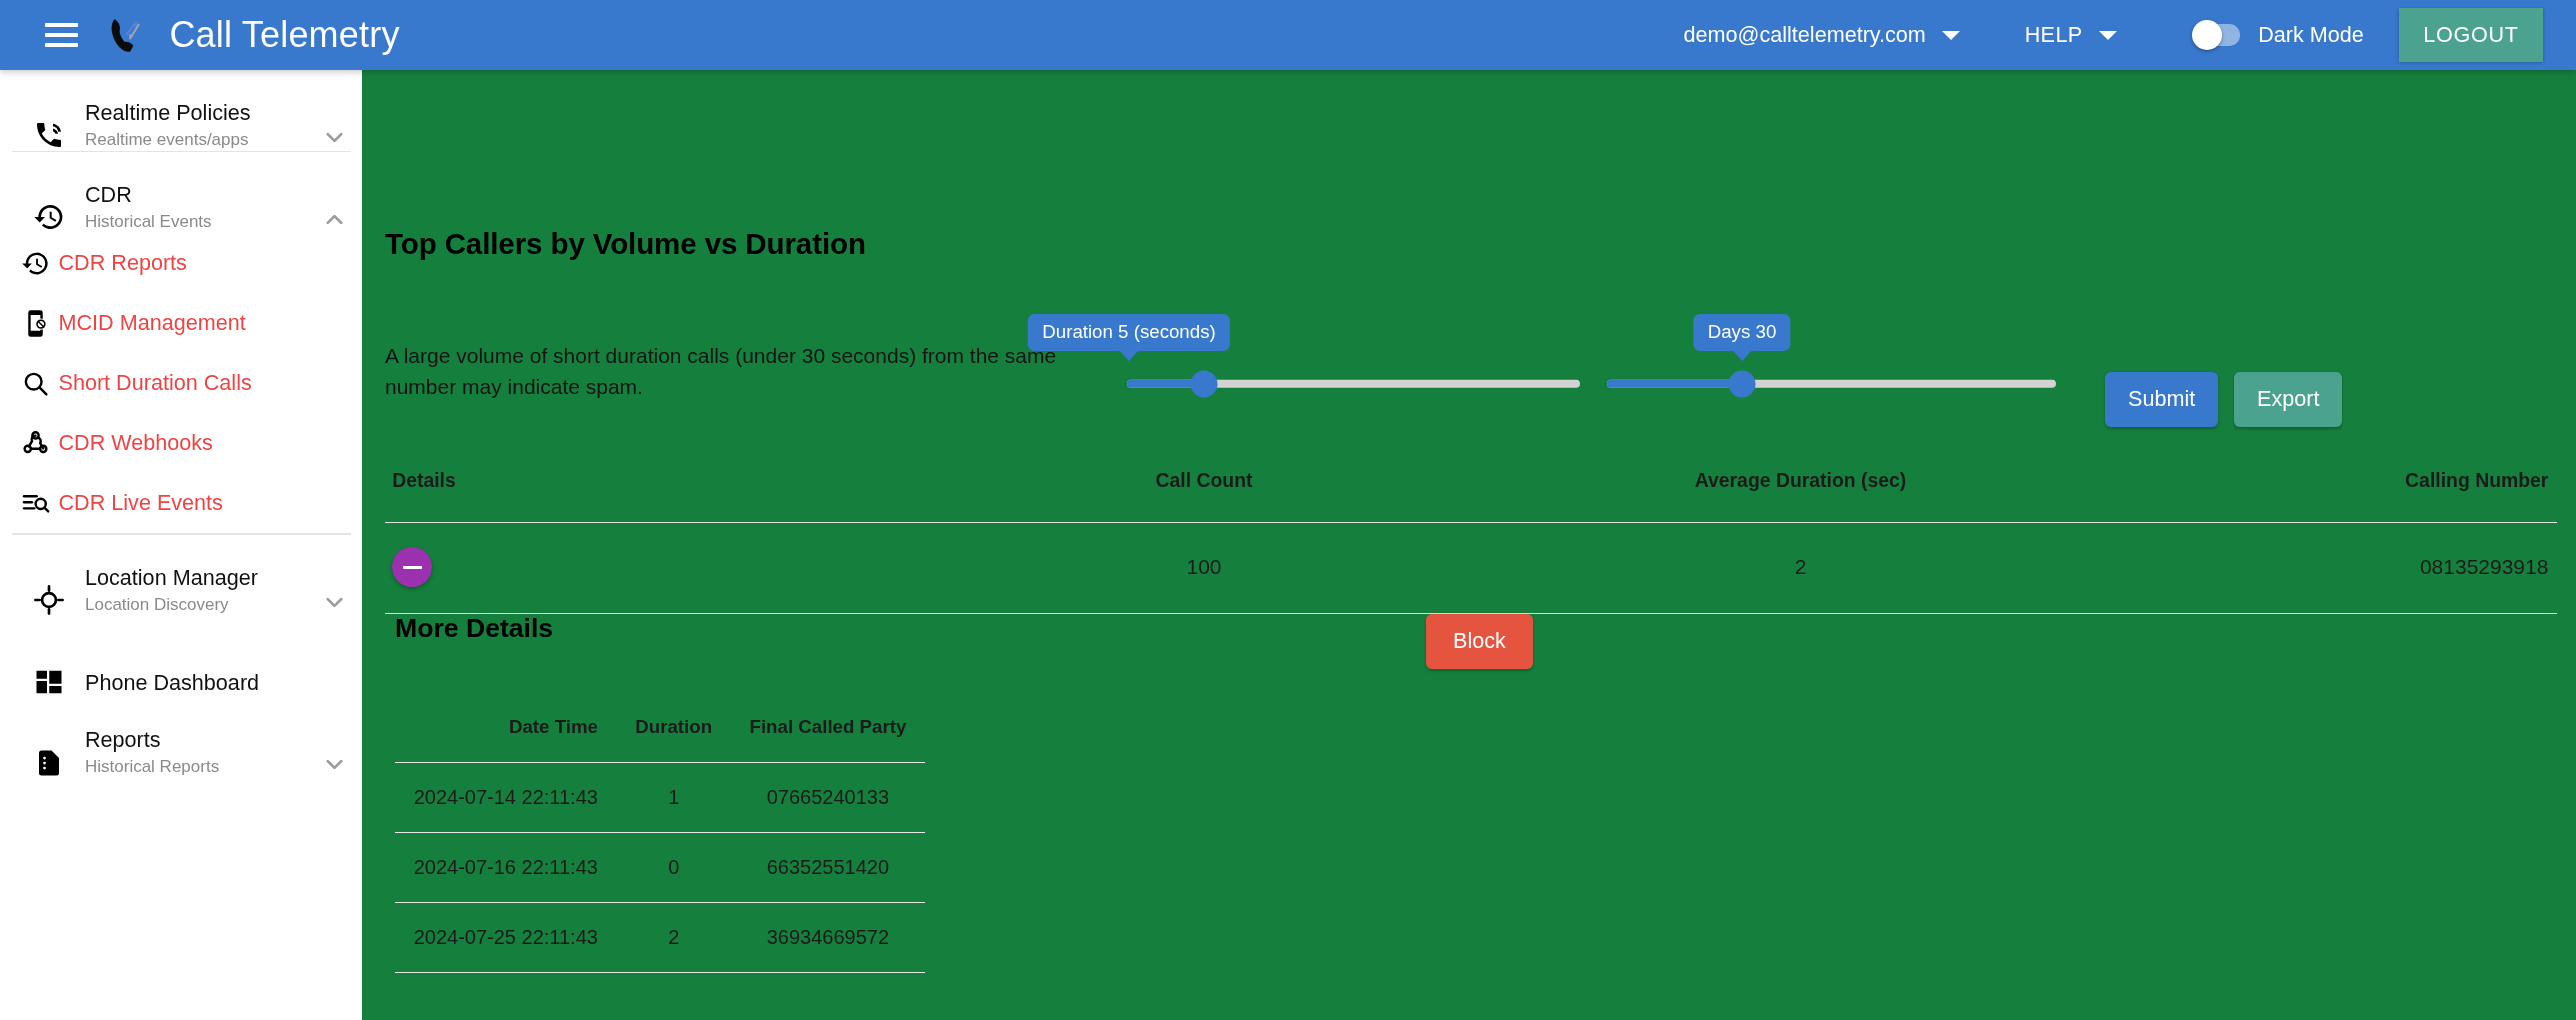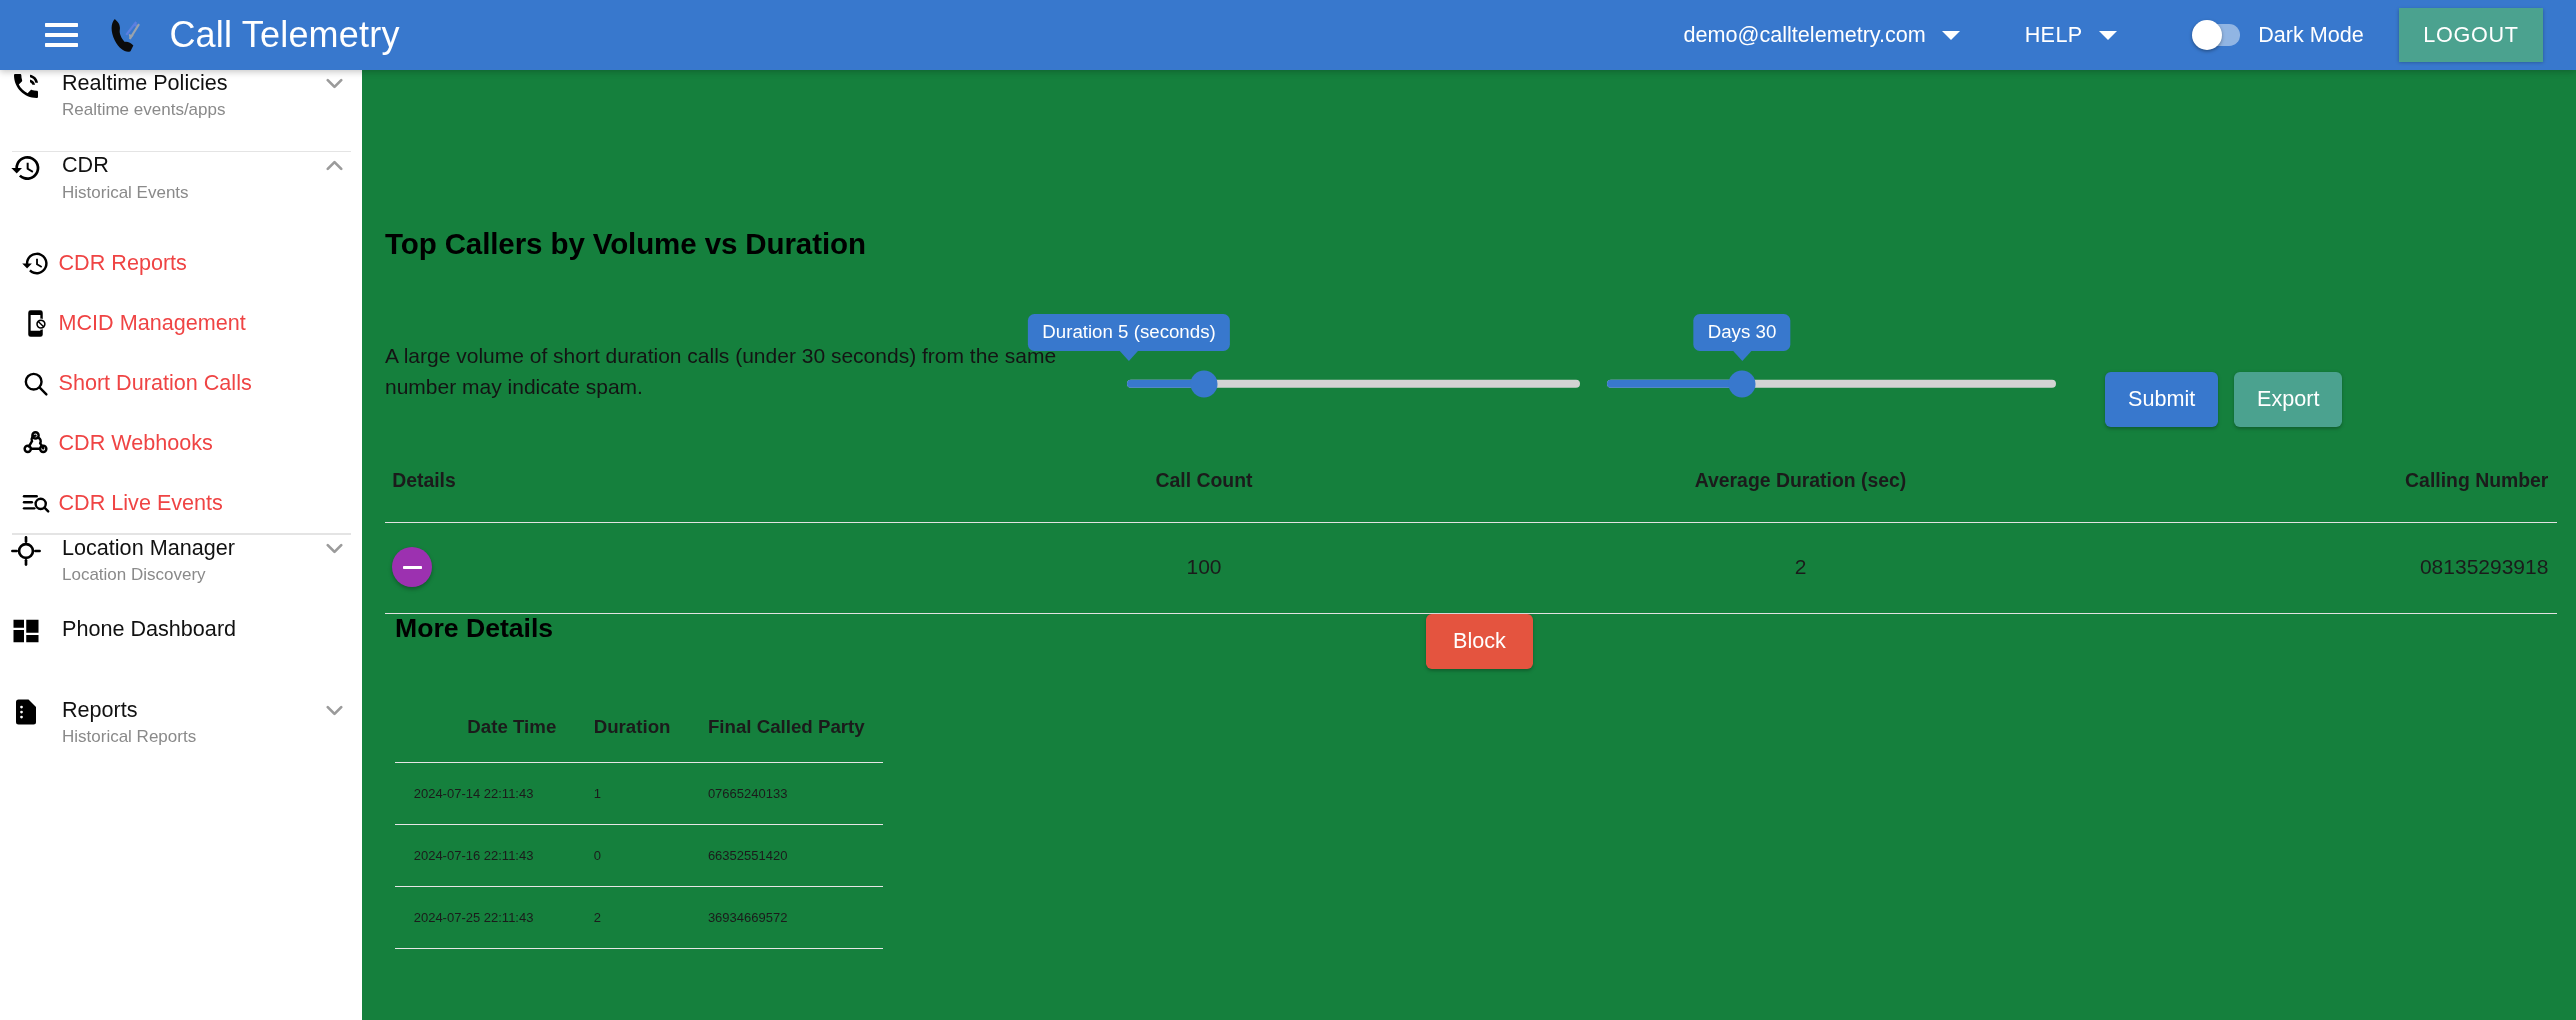--- a/index.html
+++ b/index.html
@@ -79,23 +79,23 @@
 
   
   .sidebar {
     position: absolute; top: 70px; left: 0;
     width: 362px; height: 950px;
     background: #ffffff;
     z-index: 20;
   }
   .nav-group { position: relative; }
   .nav-row {
-    display: flex; align-items: flex-start;
+    display: flex; align-items: flex-end;
     min-height: 81px;
-    padding-left: 2px; padding-right: 14.4px;
+    padding-left: 25px; padding-right: 14.4px;
     cursor: pointer;
   }
   .nav-icon {
     width: 47px; min-width: 47px;
     display: flex; align-items: center; justify-content: center;
     color: #000000;
   }
   .nav-texts { margin-left: 13px; display: flex; flex-direction: column; justify-content: center; }
   .nav-title { font-size: 21.6px; color: #111111; line-height: 1.25; font-weight: 400; }
   .nav-sub { font-size: 17px; color: #8a8a8a; line-height: 1.3; margin-top: 2.2px; }
@@ -242,22 +242,23 @@
     top: 633px; left: 33px;
     border-collapse: collapse;
   }
   .tbl-details th {
     font-size: 18.7px; font-weight: bold; color: #1b1b1b;
     padding: 13px 18.7px 24.4px 18.7px;
     text-align: right;
     white-space: nowrap;
   }
   .tbl-details td {
-    font-size: 13px; color: #1b1b1b;
+    font-size: 20px; color: #1b1b1b;
     padding: 23px 18.7px;
+    text-align: center;
     border-top: 1.4px solid #e6e6e6;
     white-space: nowrap;
   }
   .tbl-details tr.last td { border-bottom: 1.4px solid #e6e6e6; }
   .tbl-details .c-date { min-width: 180px; }
   .tbl-details .c-dur { min-width: 65px; }
   .tbl-details .c-party { min-width: 137px; }
 </style>
 </head>
 <body>

